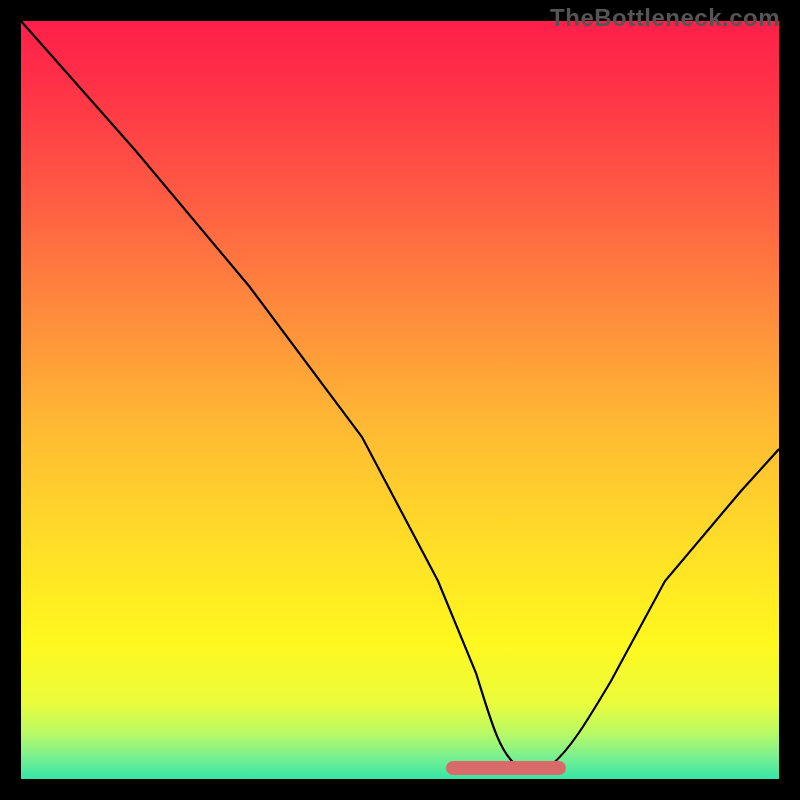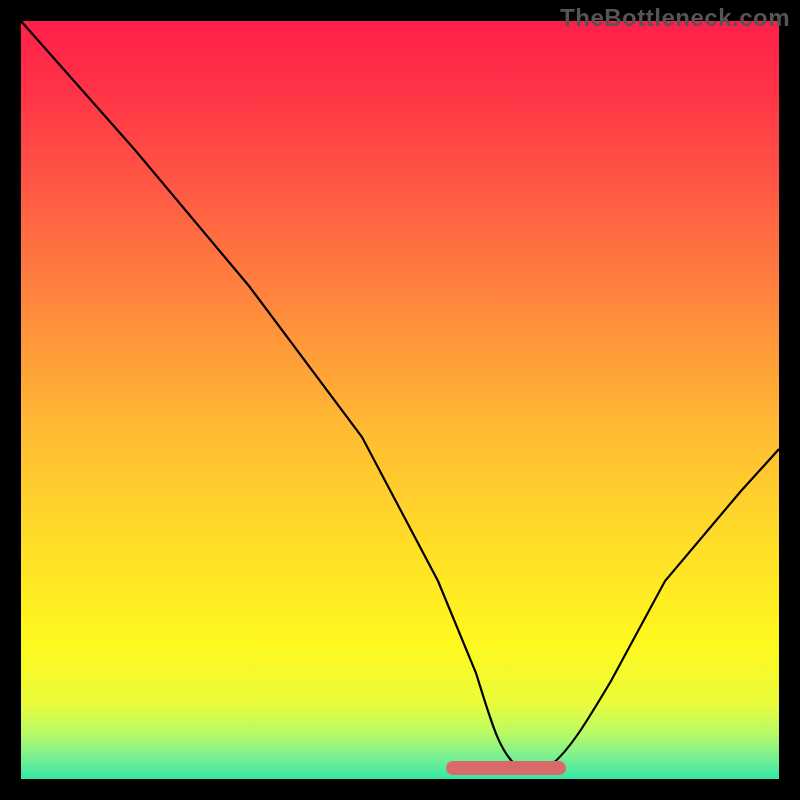--- a/index.html
+++ b/index.html
@@ -13,21 +13,21 @@
   }
   .frame {
     position: relative;
     width: 800px;
     height: 800px;
     background: #000;
   }
   .watermark {
     position: absolute;
     top: 4px;
-    right: 10px;
+    right: 20px;
     color: #555;
     font-size: 24px;
     font-weight: 600;
     letter-spacing: 0.5px;
     z-index: 5;
   }
   .plot-area {
     position: absolute;
     left: 21px;
     top: 21px;

